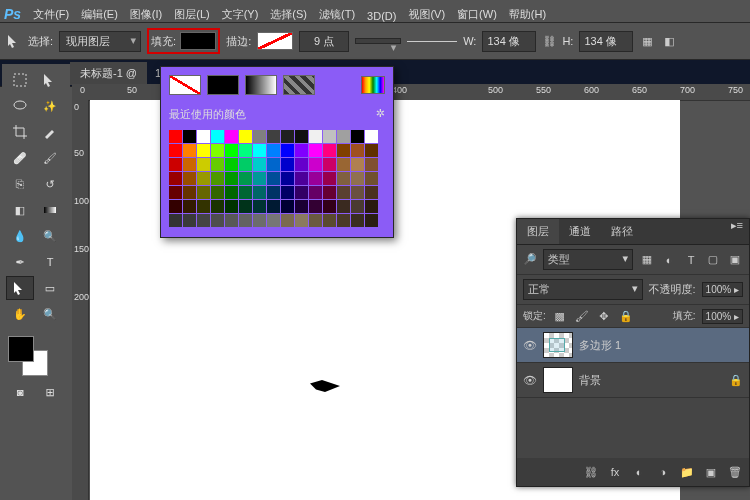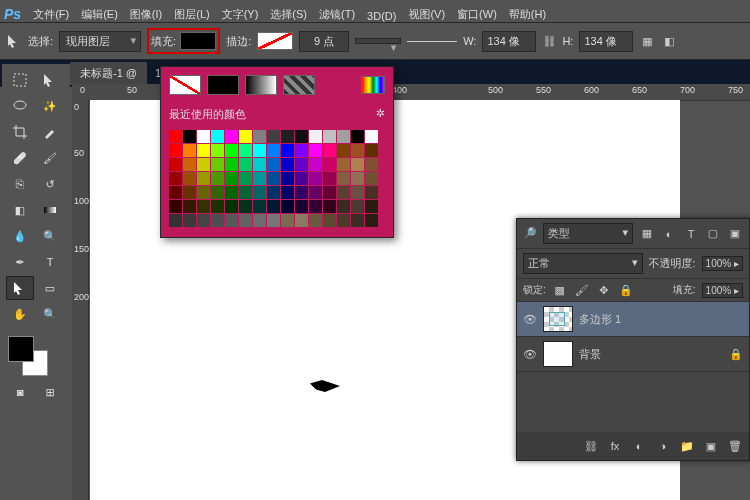--- a/index.html
+++ b/index.html
@@ -26,21 +26,21 @@
 .ruler-v span{position:absolute;left:2px}
 .canvas{position:absolute;left:90px;top:100px;width:590px;height:400px;background:#fff}
 .blackshape{position:absolute;left:220px;top:280px;width:30px;height:12px;background:#000;clip-path:polygon(0 30%,40% 0,100% 50%,50% 100%,20% 80%)}
 .toolbox{position:absolute;left:2px;top:64px;width:60px;background:#535353;padding:4px;display:flex;flex-wrap:wrap;gap:2px}
 .tool{width:26px;height:22px;display:flex;align-items:center;justify-content:center;color:#ddd;border:1px solid transparent}
 .tool.sel{background:#3d3d3d;border:1px solid #222}
 .tool svg{width:16px;height:16px}
 .fgbg{position:relative;width:54px;height:44px;margin-top:6px}
 .fg{position:absolute;left:2px;top:2px;width:24px;height:24px;background:#000;border:1px solid #888}
 .bg{position:absolute;left:16px;top:16px;width:24px;height:24px;background:#fff;border:1px solid #888}
-.colorpanel{position:absolute;left:160px;top:66px;width:232px;background:#be185d;border:1px solid #282828;box-shadow:3px 3px 8px rgba(0,0,0,.5)}
+.colorpanel{position:absolute;left:160px;top:66px;width:232px;background:#8b5cf6;border:1px solid #282828;box-shadow:3px 3px 8px rgba(0,0,0,.5)}
 .cp-row1{display:flex;gap:6px;padding:8px;align-items:center}
 .cp-sw{width:30px;height:18px;border:1px solid #666}
 .cp-sw.none{background:linear-gradient(to top right,#fff 46%,red 46%,red 54%,#fff 54%)}
 .cp-sw.black{background:#000}
 .cp-sw.grad{background:linear-gradient(to right,#000,#fff)}
 .cp-sw.pat{background:repeating-linear-gradient(45deg,#333 0 4px,#888 4px 8px)}
 .cp-sw.rainbow{background:linear-gradient(90deg,red,orange,yellow,green,cyan,blue,magenta);margin-left:auto;width:22px;height:16px}
 .cp-hdr{padding:4px 8px;display:flex;justify-content:space-between;color:#ddd}
 .cp-grid{padding:4px 8px 10px 8px;display:flex;flex-wrap:wrap;gap:1px}
 .cg{width:13px;height:13px}
@@ -314,20 +314,26 @@
       <div class="cg" style="background: rgb(138, 122, 96);"></div>
       <div class="cg" style="background: rgb(106, 90, 64);"></div>
       <div class="cg" style="background: rgb(90, 74, 48);"></div>
       <div class="cg" style="background: rgb(74, 58, 40);"></div>
       <div class="cg" style="background: rgb(58, 46, 32);"></div>
       <div class="cg" style="background: rgb(42, 30, 20);"></div>
     </div>
 </div>
 
 <div class="layerspanel">
+  <div class="lp-tabs">
+    <div class="lp-tab act">图层</div>
+    <div class="lp-tab">通道</div>
+    <div class="lp-tab">路径</div>
+    <div class="lp-ctrlbtn">▸≡</div>
+  </div>
   <div class="lp-row">
     <span>🔎</span>
     <div class="dd">
         <span>类型</span>
         <span>▾</span>
       </div>
     <span class="mini-ic">▦</span>
     <span class="mini-ic">◐</span>
     <span class="mini-ic">T</span>
     <span class="mini-ic">▢</span>

